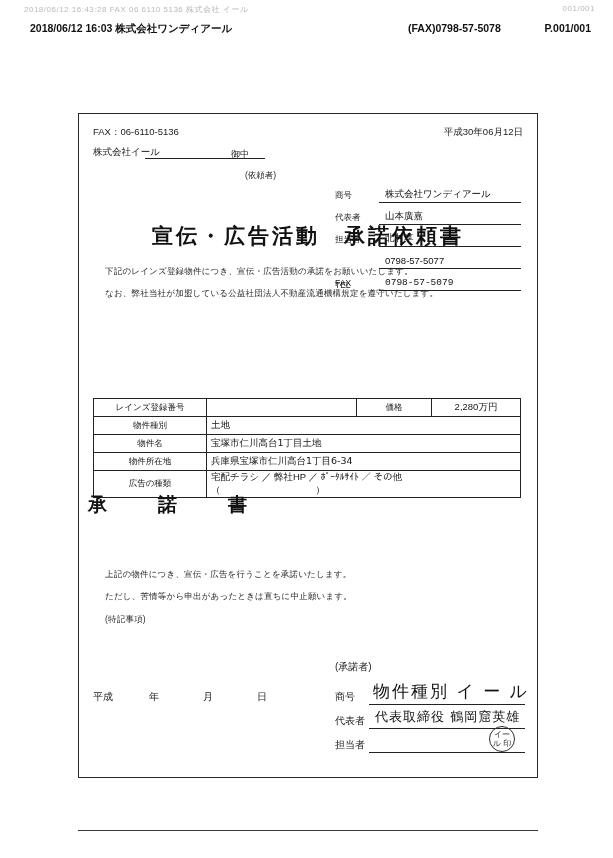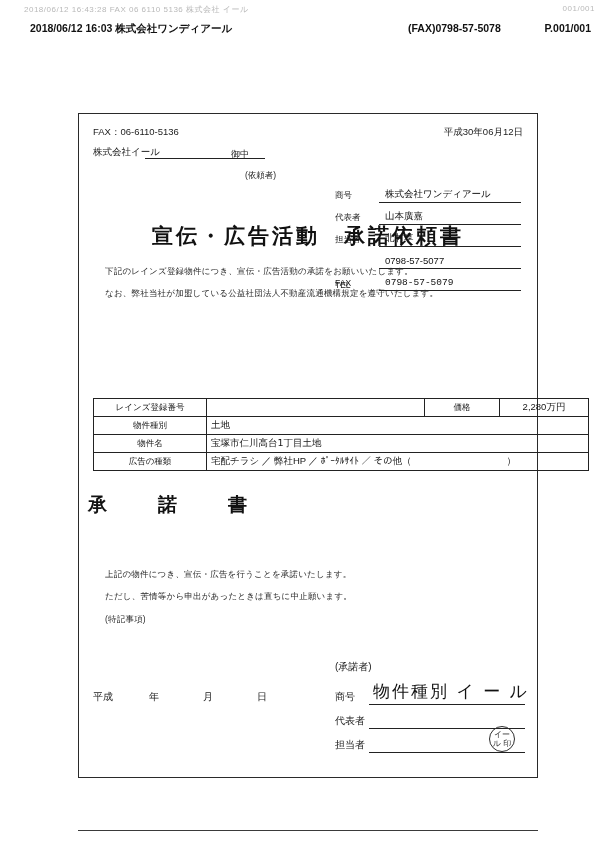--- a/index.html
+++ b/index.html
@@ -117,21 +117,21 @@
     color: #2a2a2a;
     letter-spacing: 0.2px;
     white-space: nowrap;
   }
 
   
   .tbl {
     position: absolute;
     left: 14px;
     top: 284px;
-    width: 496px;
+    width: 428px;
     border-collapse: collapse;
     font-size: 8.5px;
   }
   .tbl td {
     border: 1px solid #222;
     height: 17px;
     padding: 0 4px;
     color: #151515;
   }
   .tbl td.lbl {
@@ -238,20 +238,24 @@
     </tr>
     <tr>
       <td class="lbl">物件種別</td>
       <td class="val hand" colspan="3">土地</td>
     </tr>
     <tr>
       <td class="lbl">物件名</td>
       <td class="val hand" colspan="3">宝塚市仁川高台1丁目土地</td>
     </tr>
     <tr>
+      <td class="lbl">物件所在地</td>
+      <td class="val hand" colspan="3">兵庫県宝塚市仁川高台1丁目6-34</td>
+    </tr>
+    <tr>
       <td class="lbl">広告の種類</td>
       <td class="val" colspan="3">宅配チラシ ／ 弊社HP ／ ﾎﾟｰﾀﾙｻｲﾄ ／ その他（　　　　　　　　　　）</td>
     </tr>
   </tbody>
     </table>
 
   <div class="shodaku">承　諾　書</div>
 
   <div class="para" style="left:26px; top:455px;">上記の物件につき、宣伝・広告を行うことを承諾いたします。</div>
   <div class="para" style="left:26px; top:477px;">ただし、苦情等から申出があったときは直ちに中止願います。</div>
@@ -262,20 +266,21 @@
   <div class="sig-label" style="left:14px;  top:576px;">平成</div>
   <div class="sig-label" style="left:70px;  top:576px;">年</div>
   <div class="sig-label" style="left:124px; top:576px;">月</div>
   <div class="sig-label" style="left:178px; top:576px;">日</div>
 
   <div class="sig-label" style="left:256px; top:576px;">商号</div>
   <div class="sig-hand" style="left:294px; top:566px; font-size:17px; letter-spacing:2px;">物件種別 イ ー ル</div>
   <div class="line" style="left:290px; top:590px; width:156px;"></div>
 
   <div class="sig-label" style="left:256px; top:600px;">代表者</div>
+  <div class="sig-hand" style="left:296px; top:594px; font-size:13px; letter-spacing:1px;">代表取締役 鶴岡窟英雄</div>
   <div class="line" style="left:290px; top:614px; width:156px;"></div>
 
   <div class="sig-label" style="left:256px; top:624px;">担当者</div>
   <div class="line" style="left:290px; top:638px; width:156px;"></div>
 
   <div class="seal" style="left:410px; top:612px;">イー ル 印</div>
 </div>
 
 <div class="bottom-rule"></div>
 

